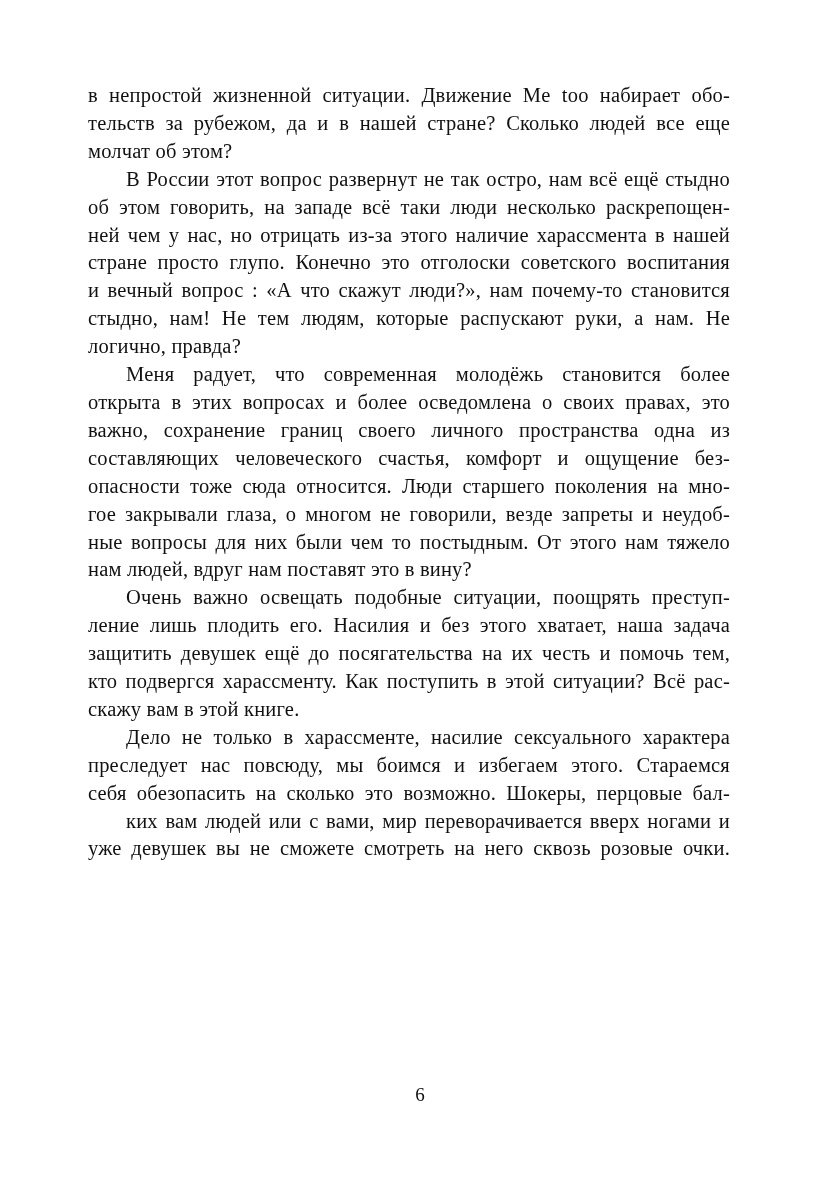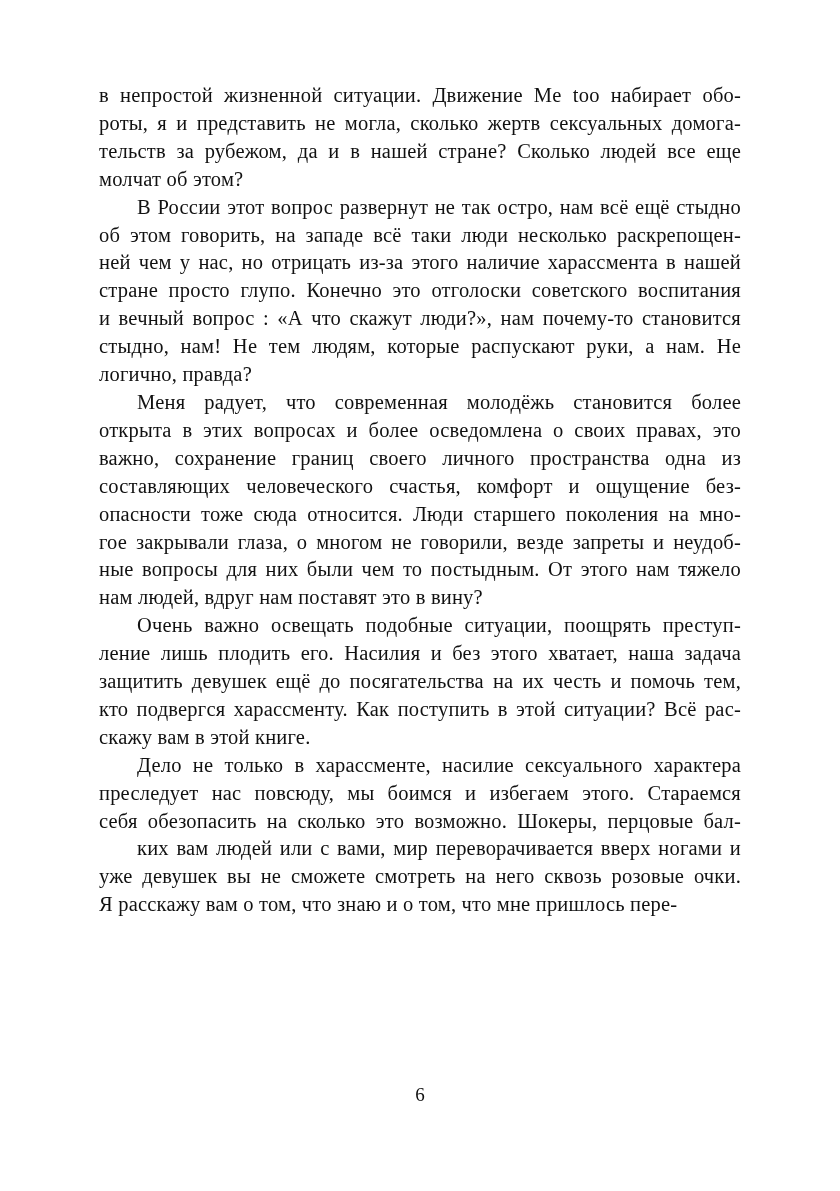--- a/index.html
+++ b/index.html
@@ -11,21 +11,21 @@
     position: relative;
     width: 840px;
     height: 1191px;
     background: #ffffff;
     font-family: "Liberation Serif", "DejaVu Serif", serif;
     color: #111111;
     overflow: hidden;
   }
   .text-block {
     position: absolute;
-    left: 99px;
+    left: 88px;
     top: 82px;
     width: 642px;
     font-size: 20.5px;
     line-height: 27.9px;
     letter-spacing: 0.2px;
   }
   .para {
     margin: 0;
     padding: 0;
   }
@@ -50,21 +50,20 @@
     color: #111111;
   }
 </style>
 </head>
 <body>
 
 <div class="page">
   <div class="text-block" id="text-block">
       <div class="para">
         <div class="line">в непростой жизненной ситуации. Движение Me too набирает обо-</div>
-        <div class="line">роты, я и представить не могла, сколько жертв сексуальных домога-</div>
         <div class="line">тельств за рубежом, да и в нашей стране? Сколько людей все еще</div>
         <div class="line last">молчат об этом?</div>
       </div>
       <div class="para indent">
         <div class="line">В России этот вопрос развернут не так остро, нам всё ещё стыдно</div>
         <div class="line">об этом говорить, на западе всё таки люди несколько раскрепощен-</div>
         <div class="line">ней чем у нас, но отрицать из-за этого наличие харассмента в нашей</div>
         <div class="line">стране просто глупо. Конечно это отголоски советского воспитания</div>
         <div class="line">и вечный вопрос : «А что скажут люди?», нам почему-то становится</div>
         <div class="line">стыдно, нам! Не тем людям, которые распускают руки, а нам. Не</div>
@@ -88,17 +87,16 @@
         <div class="line last">скажу вам в этой книге.</div>
       </div>
       <div class="para indent">
         <div class="line">Дело не только в харассменте, насилие сексуального характера</div>
         <div class="line">преследует нас повсюду, мы боимся и избегаем этого. Стараемся</div>
         <div class="line">себя обезопасить на сколько это возможно. Шокеры, перцовые бал-</div>
       </div>
       <div class="para indent">
         <div class="line">ких вам людей или с вами, мир переворачивается вверх ногами и</div>
         <div class="line">уже девушек вы не сможете смотреть на него сквозь розовые очки.</div>
-        <div class="line last">Я расскажу вам о том, что знаю и о том, что мне пришлось пере-</div>
       </div>
     </div>
   <div class="page-number">6</div>
 </div>
 
 </body></html>

